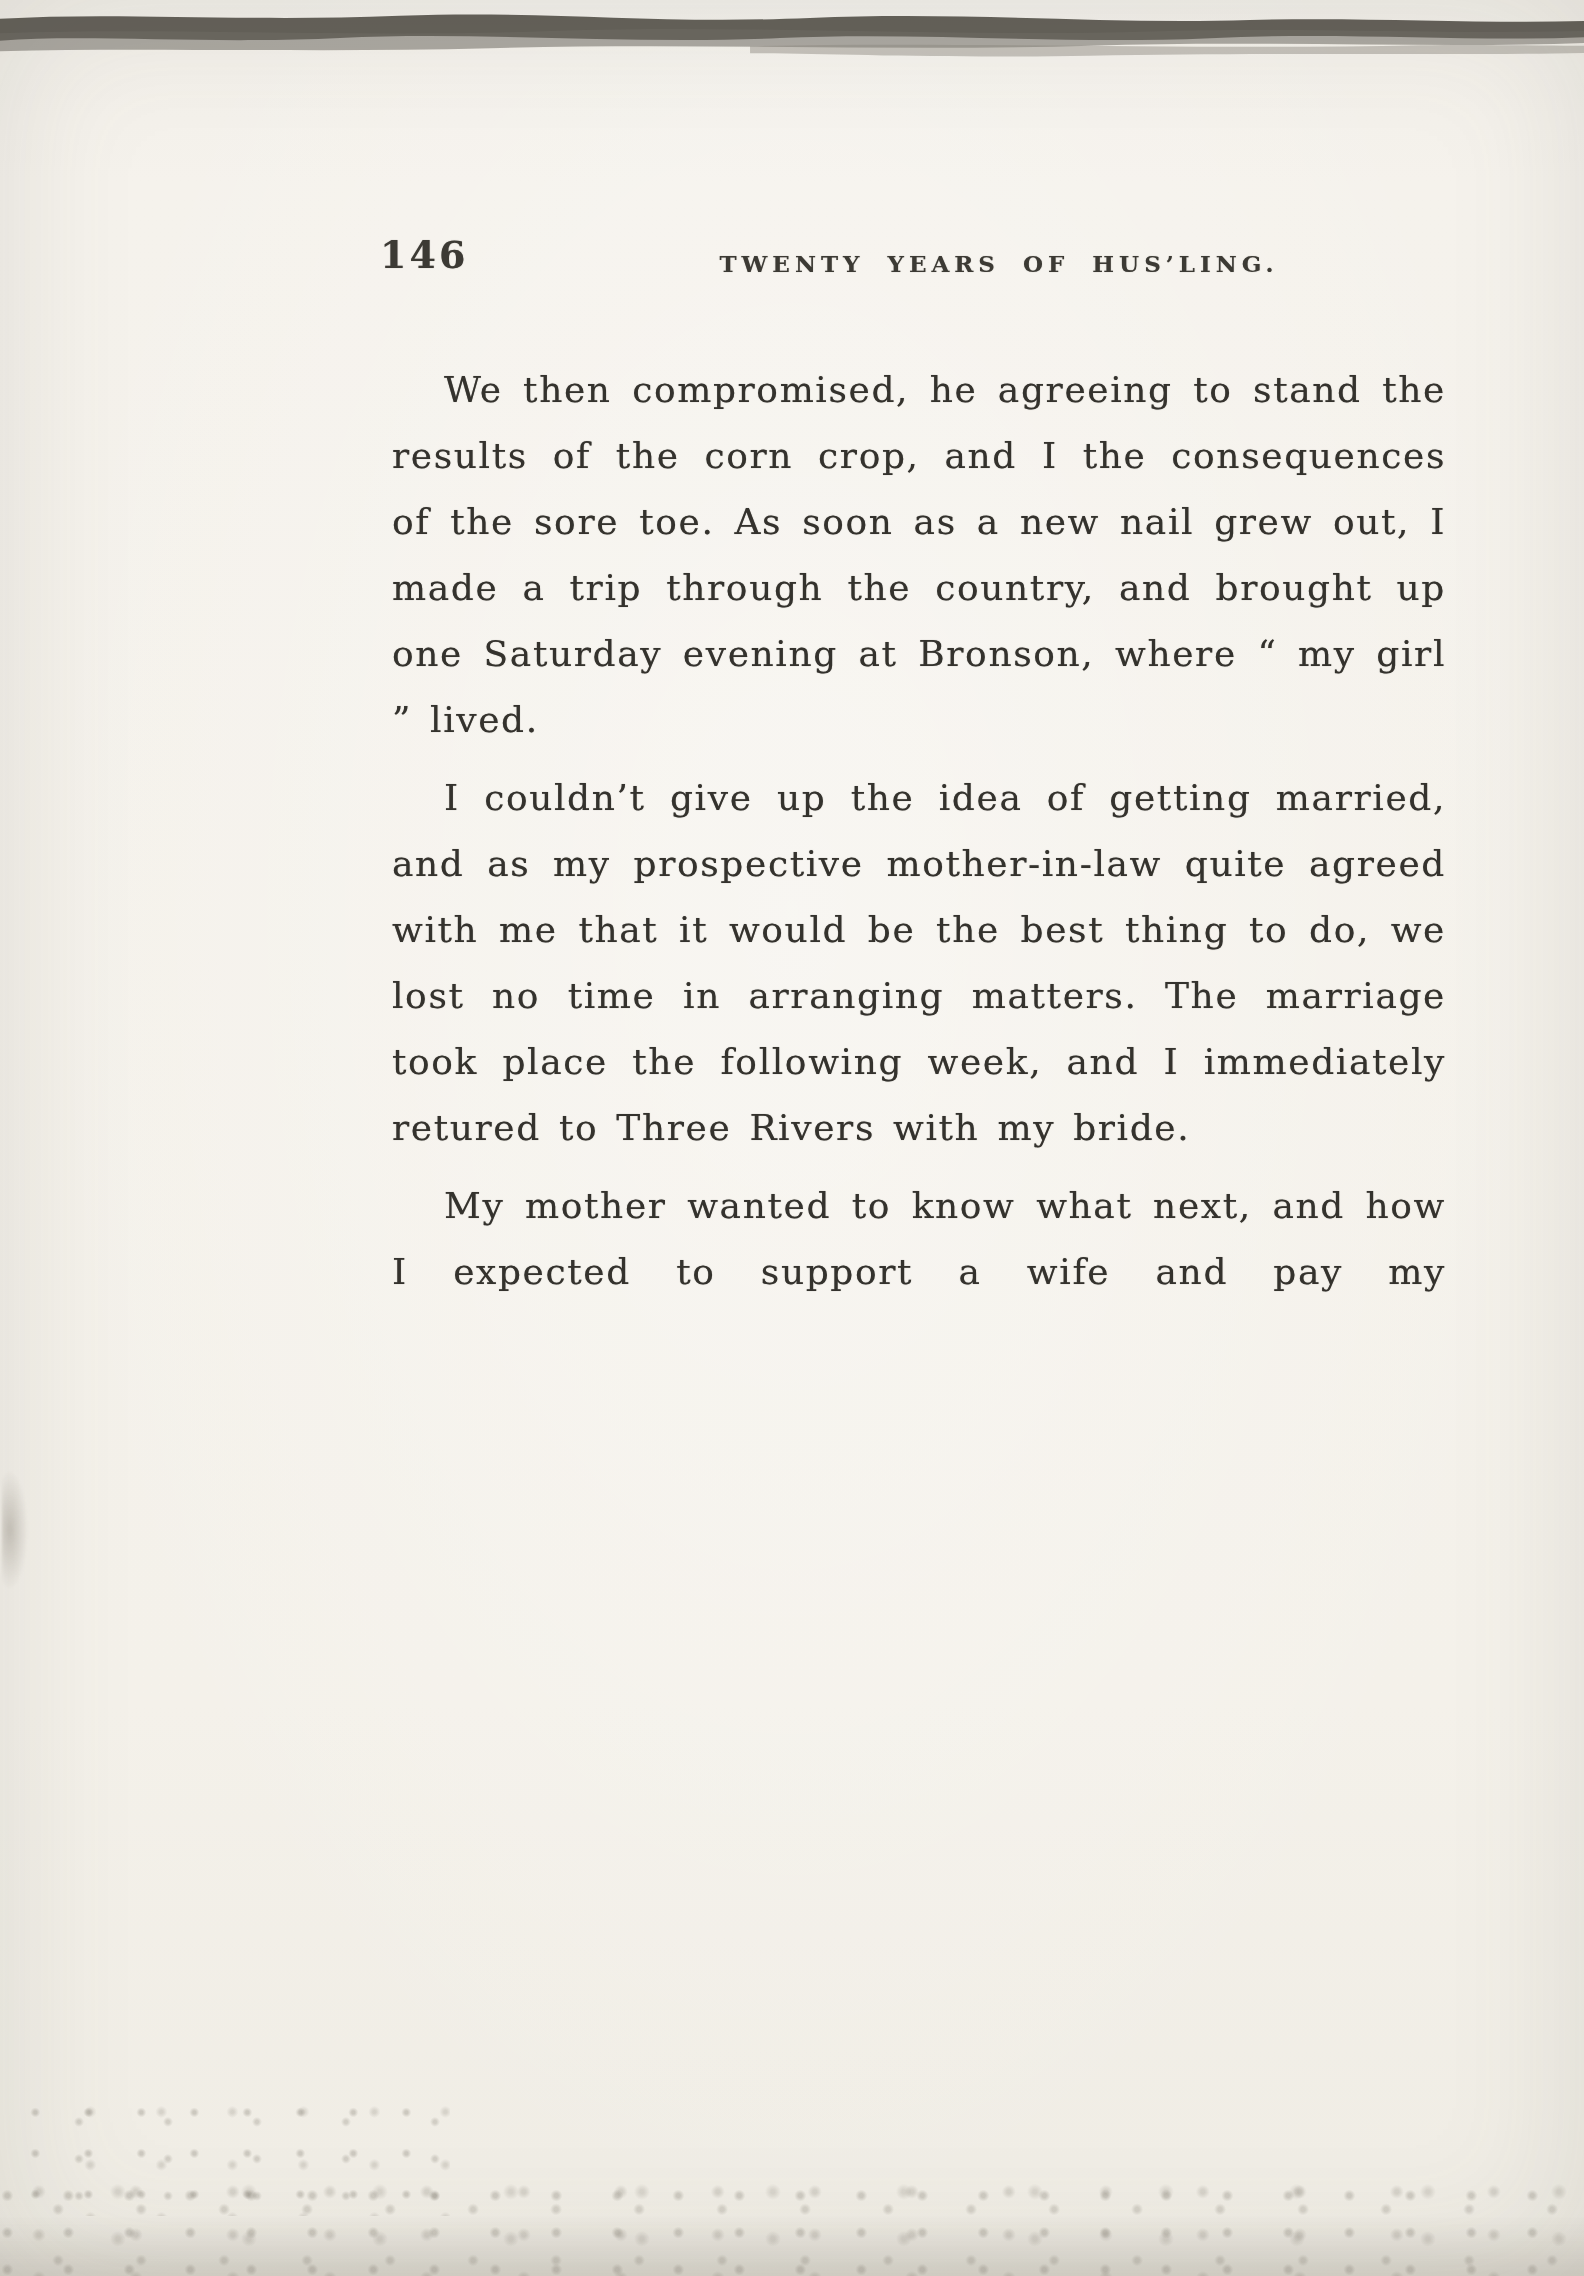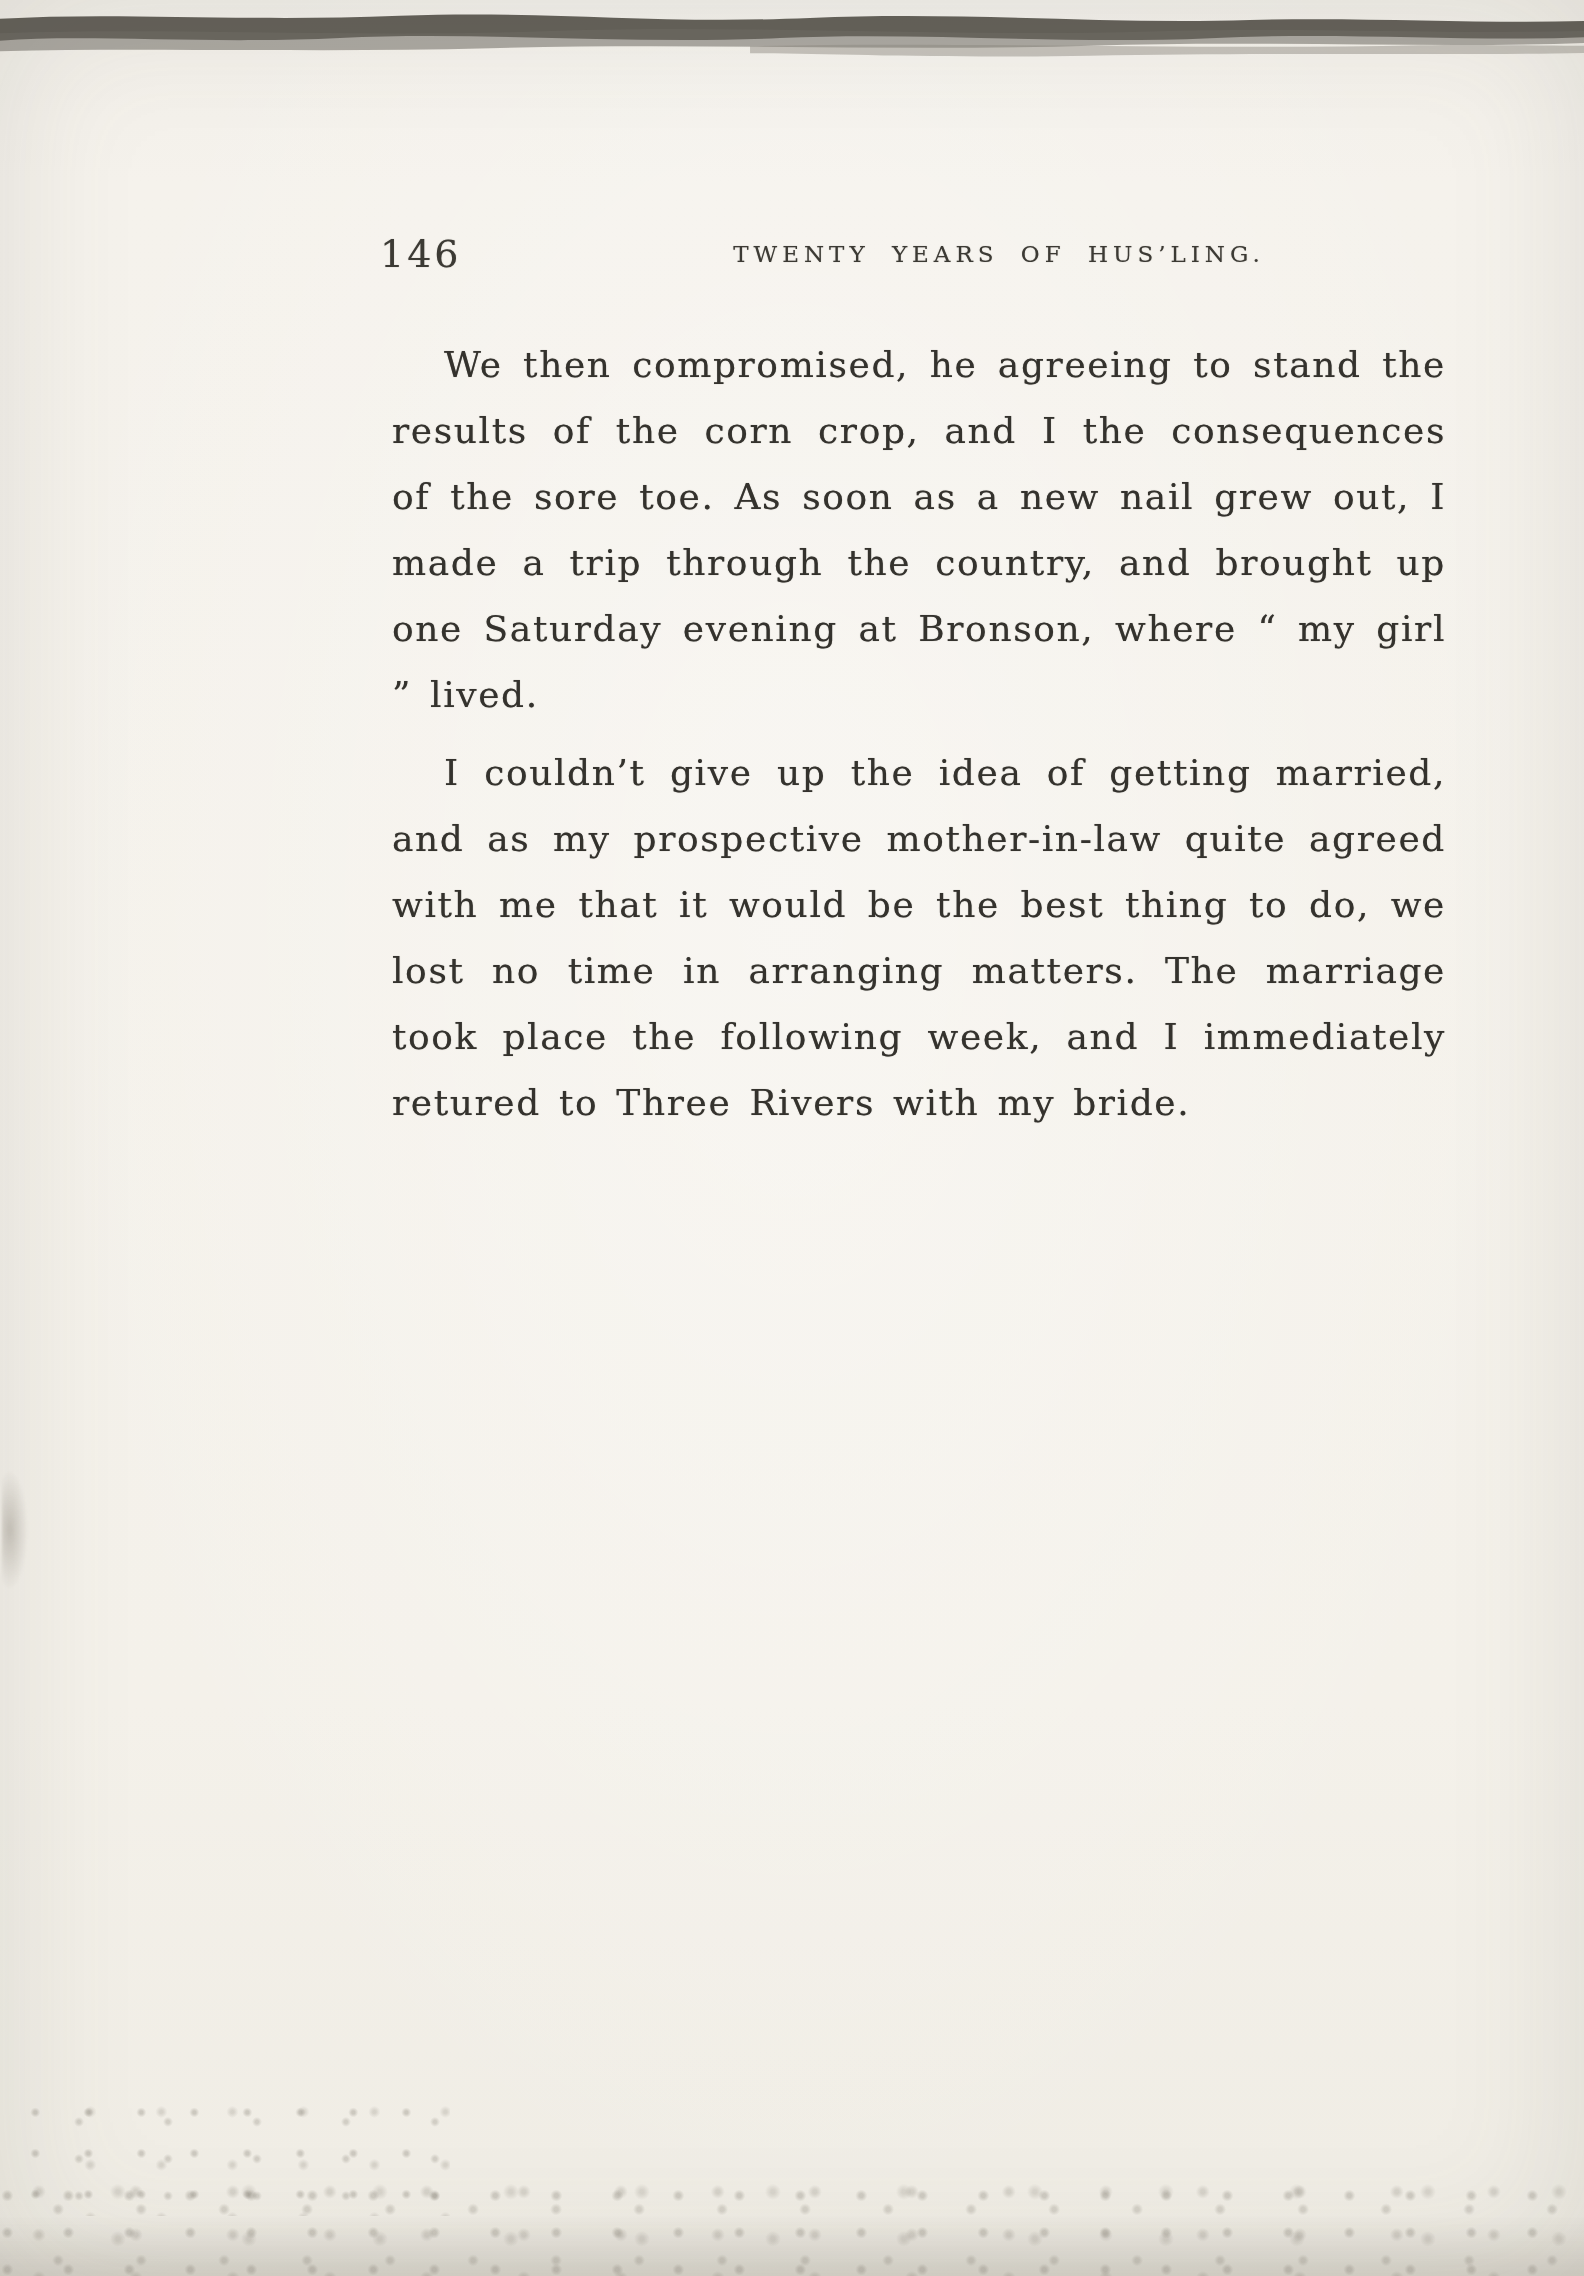--- a/index.html
+++ b/index.html
@@ -63,24 +63,25 @@
 
   .content {
     position: absolute;
     top: 232px;
     left: 380px;
     width: 1078px;
   }
 
   .header {
     display: flex;
-    align-items: center;
-    margin-bottom: 56px;
+    align-items: flex-end;
+    margin-bottom: 80px;
     color: #3c3a34;
     text-shadow: 0 0 1px rgba(60,58,52,0.45);
+    font-weight: bold;
   }
   .pagenum {
     width: 160px;
     font-size: 38px;
     letter-spacing: 3px;
   }
   .running-title {
     flex: 1;
     text-align: center;
     font-size: 23px;
@@ -119,20 +120,21 @@
 
   <div class="content">
     <div class="header">
       <span class="pagenum">146</span>
       <span class="running-title">TWENTY YEARS OF HUS’LING.</span>
     </div>
 
     <div class="body-text">
       <p class="para">We then compromised, he agreeing to stand the results of the corn crop, and I the consequences of the sore toe.  As soon as a new nail grew out, I made a trip through the country, and brought up one Saturday evening at Bronson, where “ my girl ” lived.</p>
       <p class="para">I couldn’t give up the idea of getting married, and as my prospective mother-in-law quite agreed with me that it would be the best thing to do, we lost no time in arranging matters.  The marriage took place the following week, and I immediately retured to Three Rivers with my bride.</p>
+      <p class="para force-justify">My mother wanted to know what next, and how I expected to support a wife and pay my</p>
     </div>
   </div>
 
   <div class="smudge-left"></div>
   <div class="speckle-bl"></div>
   <div class="scan-bottom"></div>
 
 </div>
 
 </body></html>

